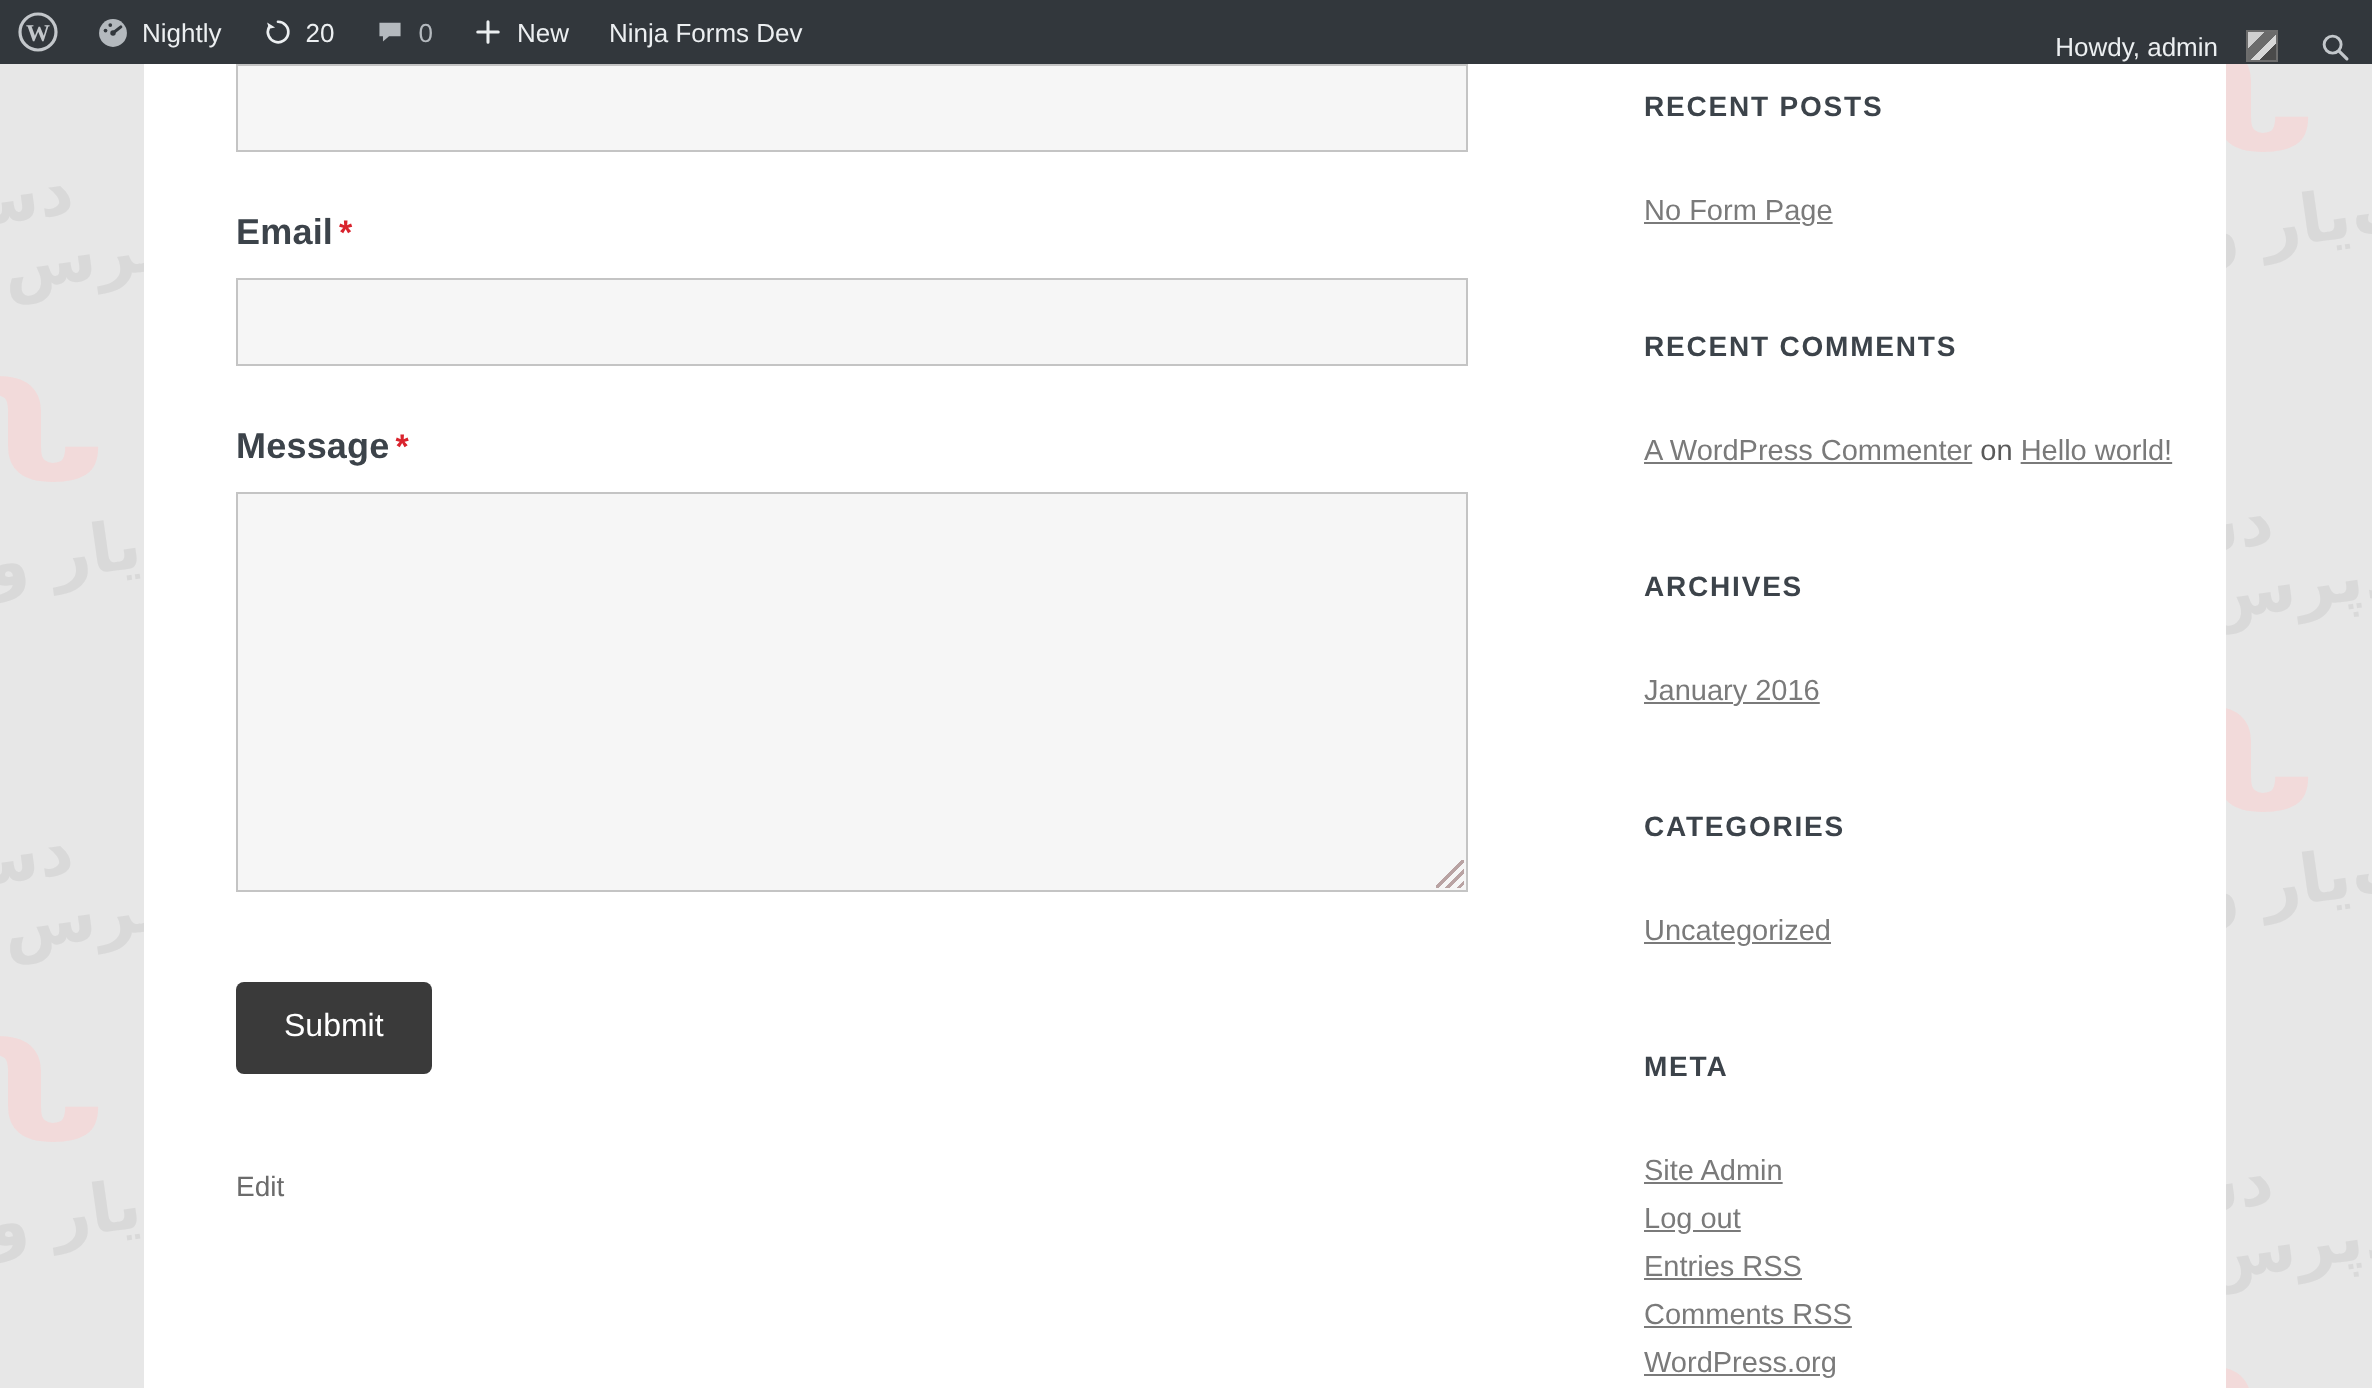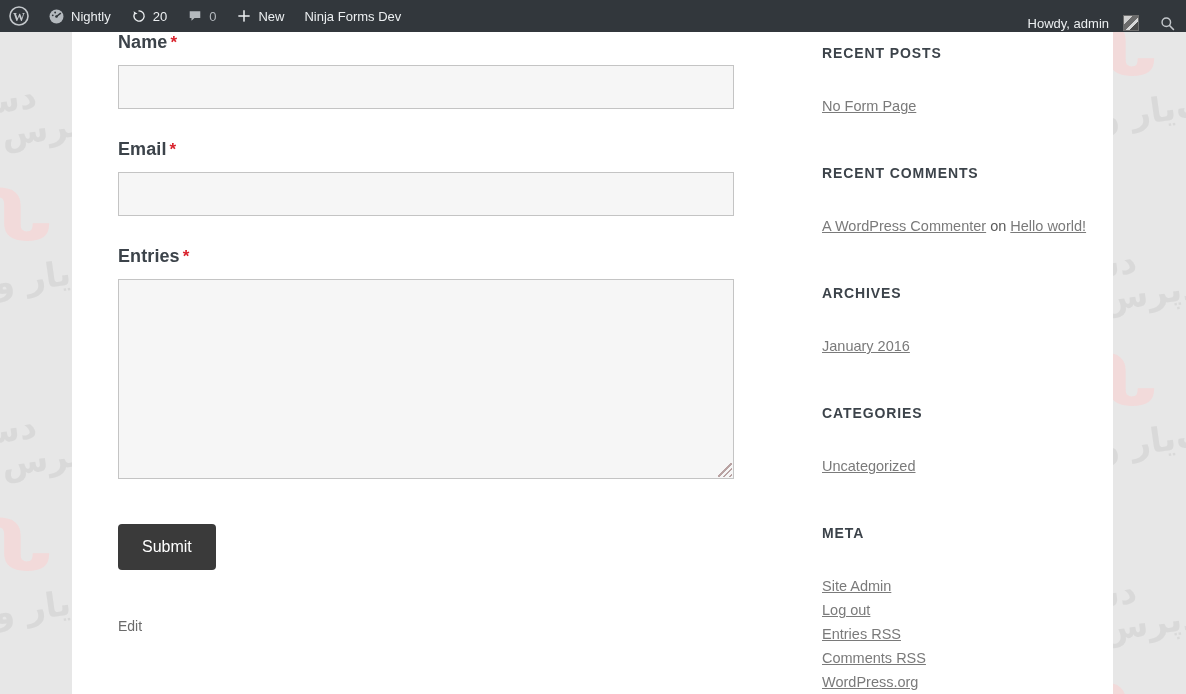--- a/index.html
+++ b/index.html
@@ -281,42 +281,39 @@
 </div>
 
 <div class="page">
   <div class="content-wrap">
 
     <div class="form-col">
 
 
       
       <div class="field">
-        <label class="field-label">
-          <span>Name</span><span class="star">*</span>
-        </label>
         <input class="text-input" type="text" placeholder="" style="">
       </div>
 
       <div class="spacer-30"></div>
 
       
       <div class="field">
         <label class="field-label">
           <span>Email</span><span class="star">*</span>
         </label>
         <input class="text-input" type="text" placeholder="" style="">
       </div>
 
       <div class="spacer-30"></div>
 
       
       <div class="field">
         <label class="field-label">
-          <span>Entries</span><span class="star">*</span>
+          <span>Message</span><span class="star">*</span>
         </label>
         <div class="textarea-field">
           <textarea class="textarea-input" placeholder="" style=""></textarea>
           <span class="resize-grip"></span>
         </div>
       </div>
 
       <button class="submit-btn">Submit</button>
 
       <div>

